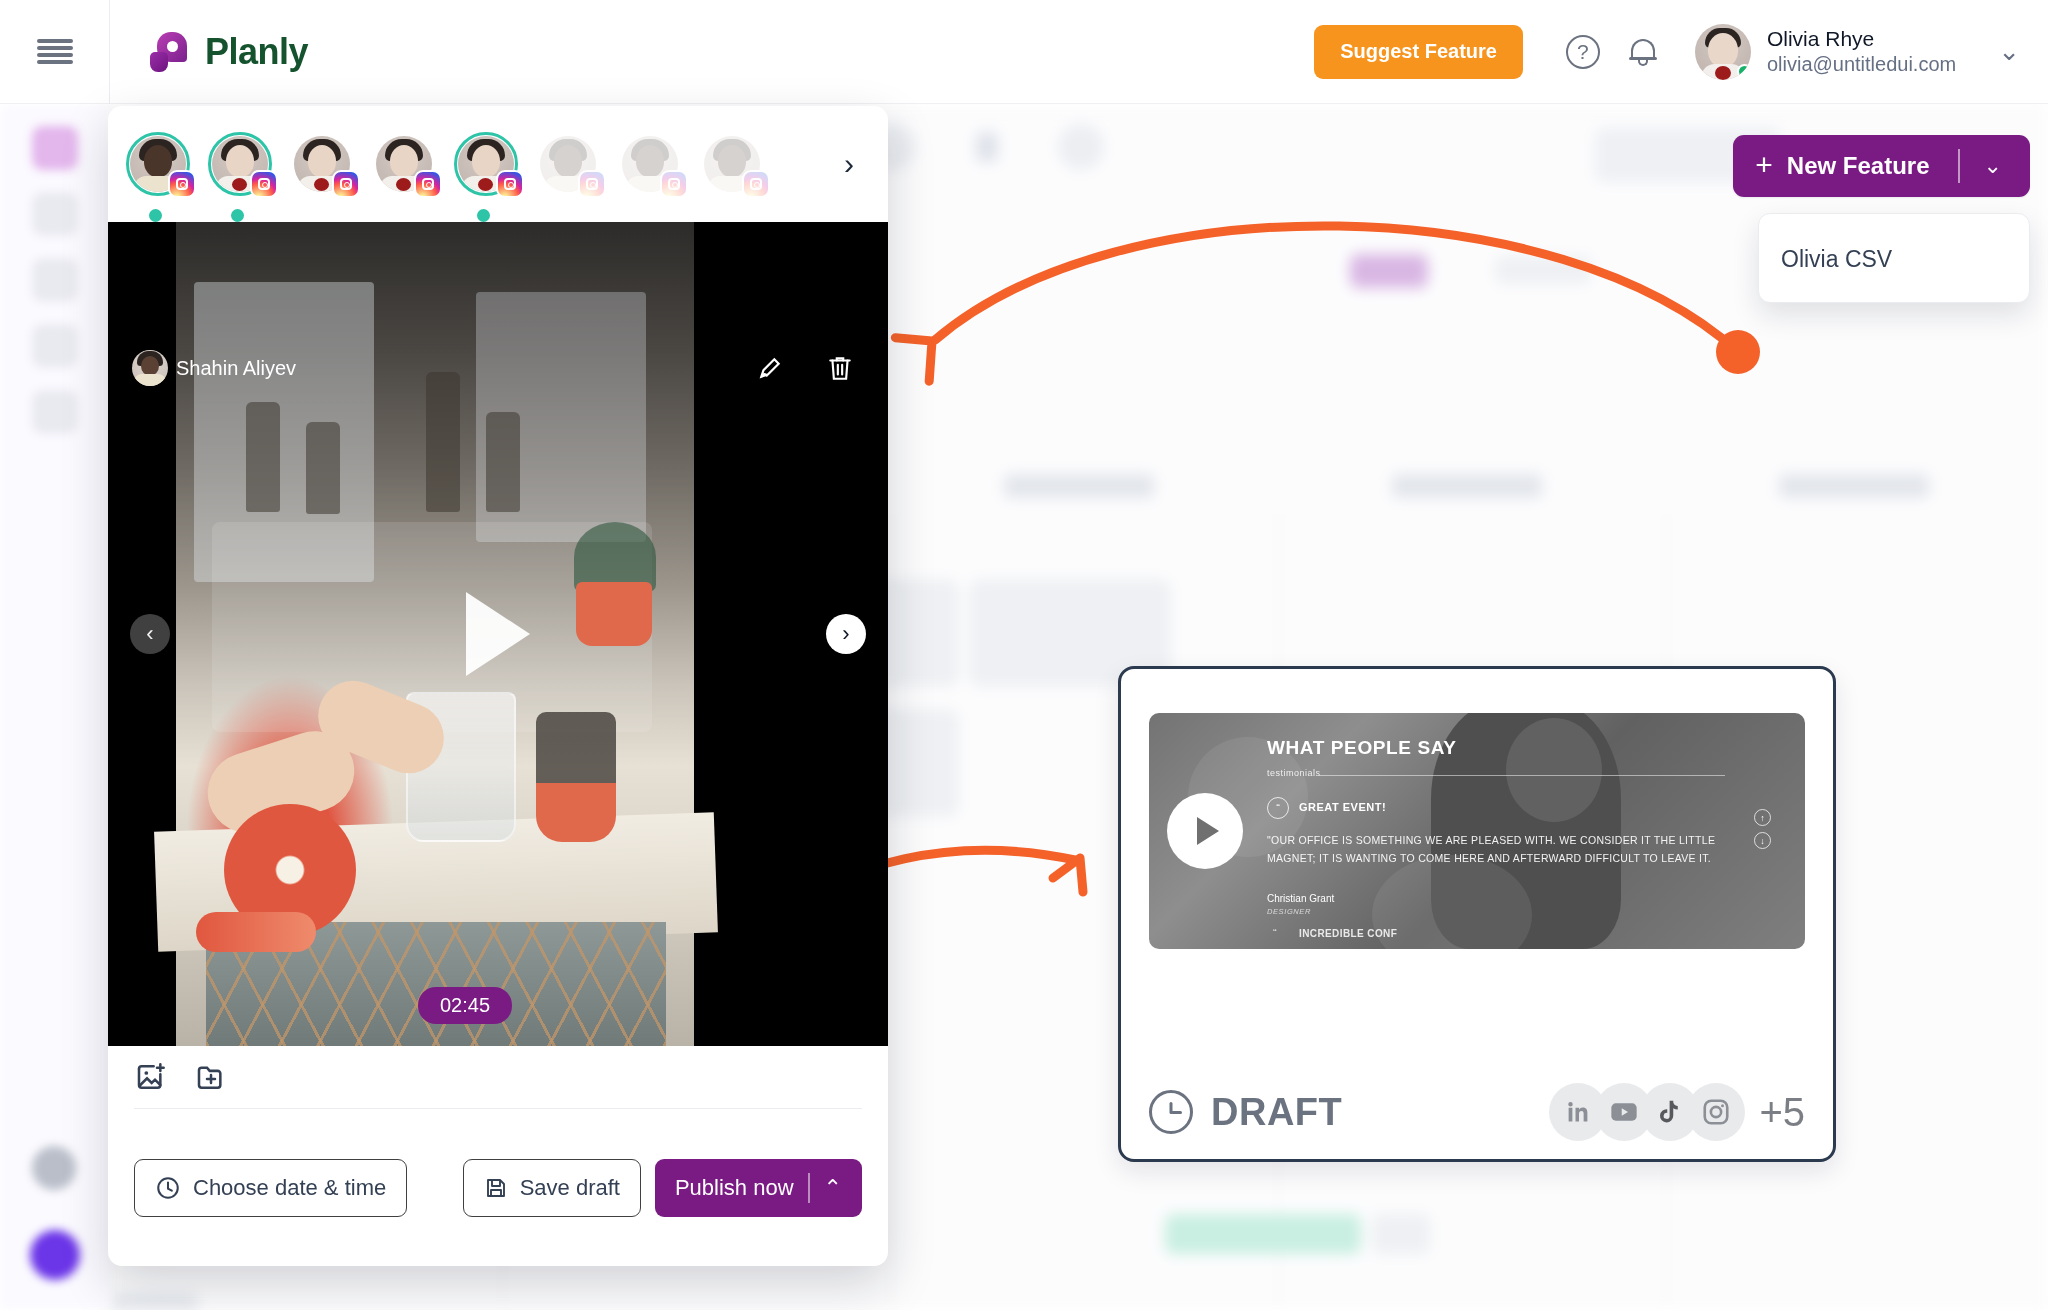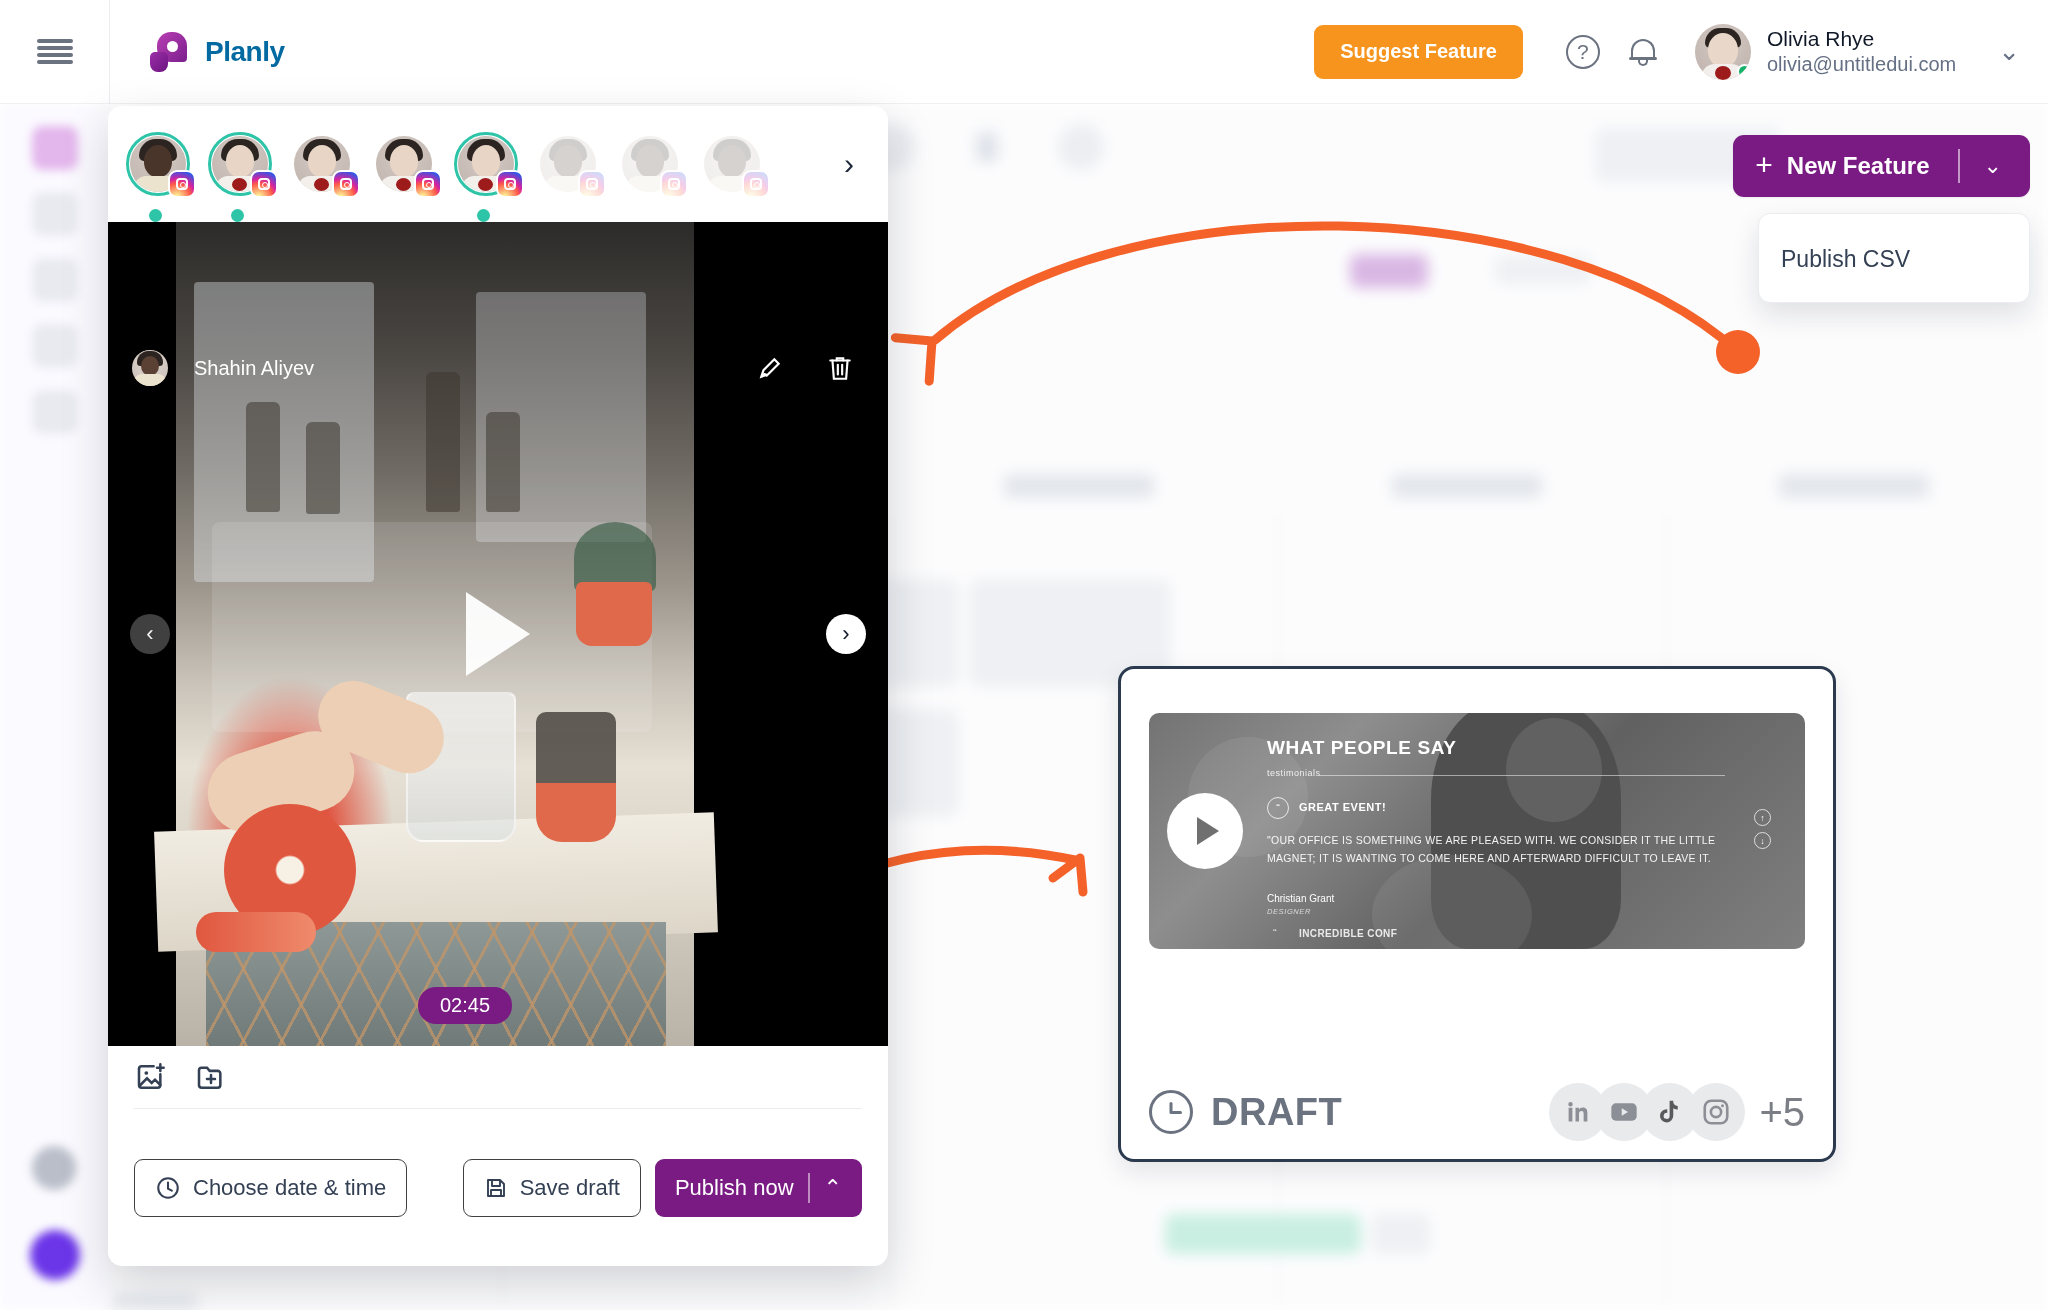--- a/index.html
+++ b/index.html
@@ -35,21 +35,21 @@
   }
   .brand-mark .p2 {
     position:absolute; left:3px; top:22px; width:18px; height:20px;
     background: linear-gradient(135deg,#9b2fa8 0%, #6d1380 100%);
     border-radius: 5px 5px 8px 8px;
   }
   .brand-mark .pdot {
     position:absolute; left:20px; top:11px; width:11px; height:11px; border-radius:50%;
     background:#ffffff;
   }
-  .brand-text { font-size:28px; font-weight:bold; color:#0369a1; letter-spacing:-0.5px; }
+  .brand-text { font-size:36px; font-weight:bold; color:#14532d; letter-spacing:-0.5px; }
 
   .topbar-right { margin-left:auto; display:flex; align-items:center; gap:0; padding-right:28px; }
   .suggest-btn {
     background:#f7941d; color:#fff; border:none; border-radius:9px;
     font-size:20px; font-weight:bold; padding:0 26px; height:54px;
     cursor:pointer; font-family:Liberation Sans, sans-serif; white-space:nowrap;
   }
   .icon-btn {
     width:60px; height:60px; display:flex; align-items:center; justify-content:center;
     cursor:pointer; color:#667085;
@@ -211,21 +211,21 @@
   .ph-hand1 { position:absolute; left:30px; top:520px; width:150px; height:80px; border-radius:40px; background:#eccfb4; transform:rotate(-18deg); }
   .ph-hand2 { position:absolute; left:140px; top:470px; width:130px; height:70px; border-radius:36px; background:#eccfb4; transform:rotate(22deg); }
   .ph-glass { position:absolute; left:230px; top:470px; width:110px; height:150px; border-radius:8px 8px 18px 18px;
     background: linear-gradient(180deg, rgba(255,255,255,.55), rgba(210,220,225,.45)); border:2px solid rgba(255,255,255,.5); }
   .ph-jug { position:absolute; left:360px; top:490px; width:80px; height:130px; border-radius:10px 10px 26px 26px;
     background: linear-gradient(180deg, rgba(55,50,45,.75) 0 55%, #e0694c 55% 100%); }
   .ph-pot { position:absolute; left:400px; top:360px; width:76px; height:64px; border-radius:6px 6px 16px 16px; background:#e0694c; }
   .ph-plant { position:absolute; left:398px; top:300px; width:82px; height:70px; border-radius:50% 50% 10% 10%; background:rgba(45,85,60,.6); }
 
   .media-user {
-    position:absolute; left:24px; top:128px; display:flex; align-items:center; gap:26px; z-index:6;
+    position:absolute; left:24px; top:128px; display:flex; align-items:center; gap:8px; z-index:6;
   }
   .media-user .mu-pic { width:36px; height:36px; border-radius:50%; overflow:hidden; position:relative;
     background: radial-gradient(circle at 50% 34%, #ddd6d0 0%, #c9bdb6 100%); }
   .media-user .mu-pic .h { position:absolute; left:5px; top:1px; width:26px; height:15px; border-radius:13px 13px 4px 4px; background:#2b2420; }
   .media-user .mu-pic .f { position:absolute; left:9px; top:6px; width:18px; height:20px; border-radius:50%; background:#5b4133; }
   .media-user .mu-pic .b { position:absolute; left:2px; top:24px; width:32px; height:14px; border-radius:8px 8px 0 0; background:#ece3cf; }
   .media-user span { color:#fff; font-size:20px; }
 
   .media-tools { position:absolute; right:22px; top:120px; display:flex; align-items:center; gap:18px; z-index:6; }
   .mt-btn { width:52px; height:52px; border-radius:50%; background:rgba(0,0,0,.45); display:flex; align-items:center; justify-content:center; cursor:pointer; }
@@ -423,21 +423,21 @@
   </div>
 
   <div class="new-sched-wrap">
     <div class="new-sched-btn">
       <span class="plus-ico">+</span>
       <span class="ns-label">New Feature</span>
       <span class="ns-divider"></span>
       <span class="ns-chev">⌄</span>
     </div>
     <div class="dropdown">
-      <div class="dd-item">Publish CSV</div>
+      <div class="dd-item">Olivia CSV</div>
     </div>
   </div>
 
   <div class="modal">
 
     <div class="acct-strip">
       <div class="acct sel dark">
         <div class="pic">
             <div class="hair"></div>
             <div class="face"></div>

